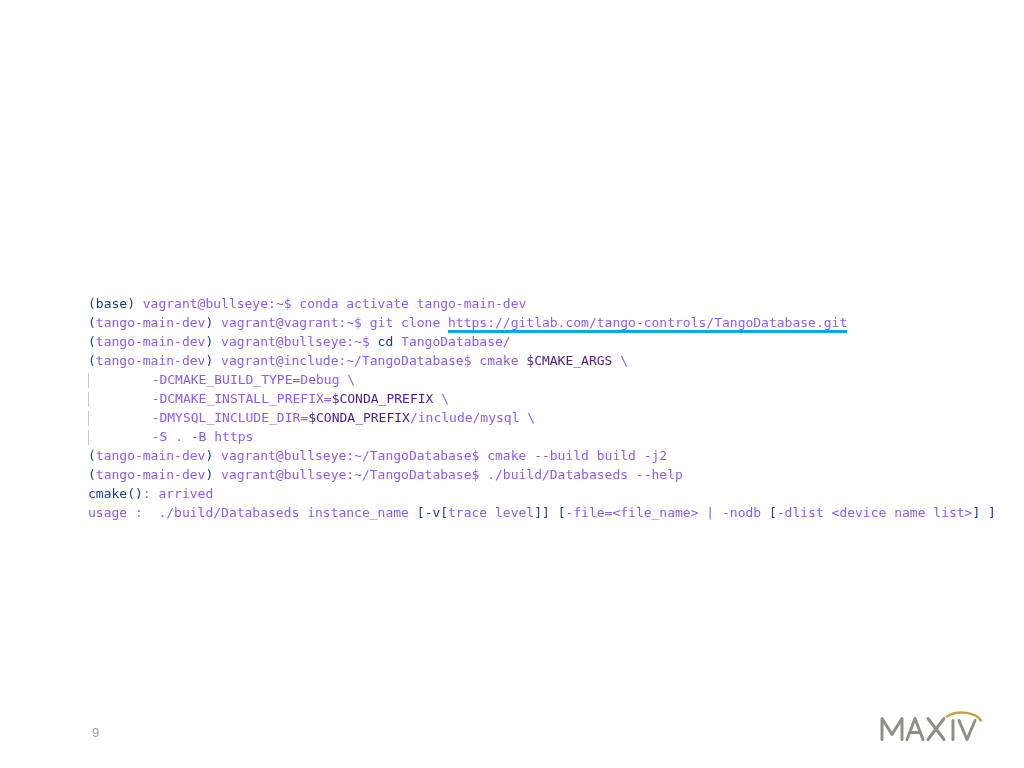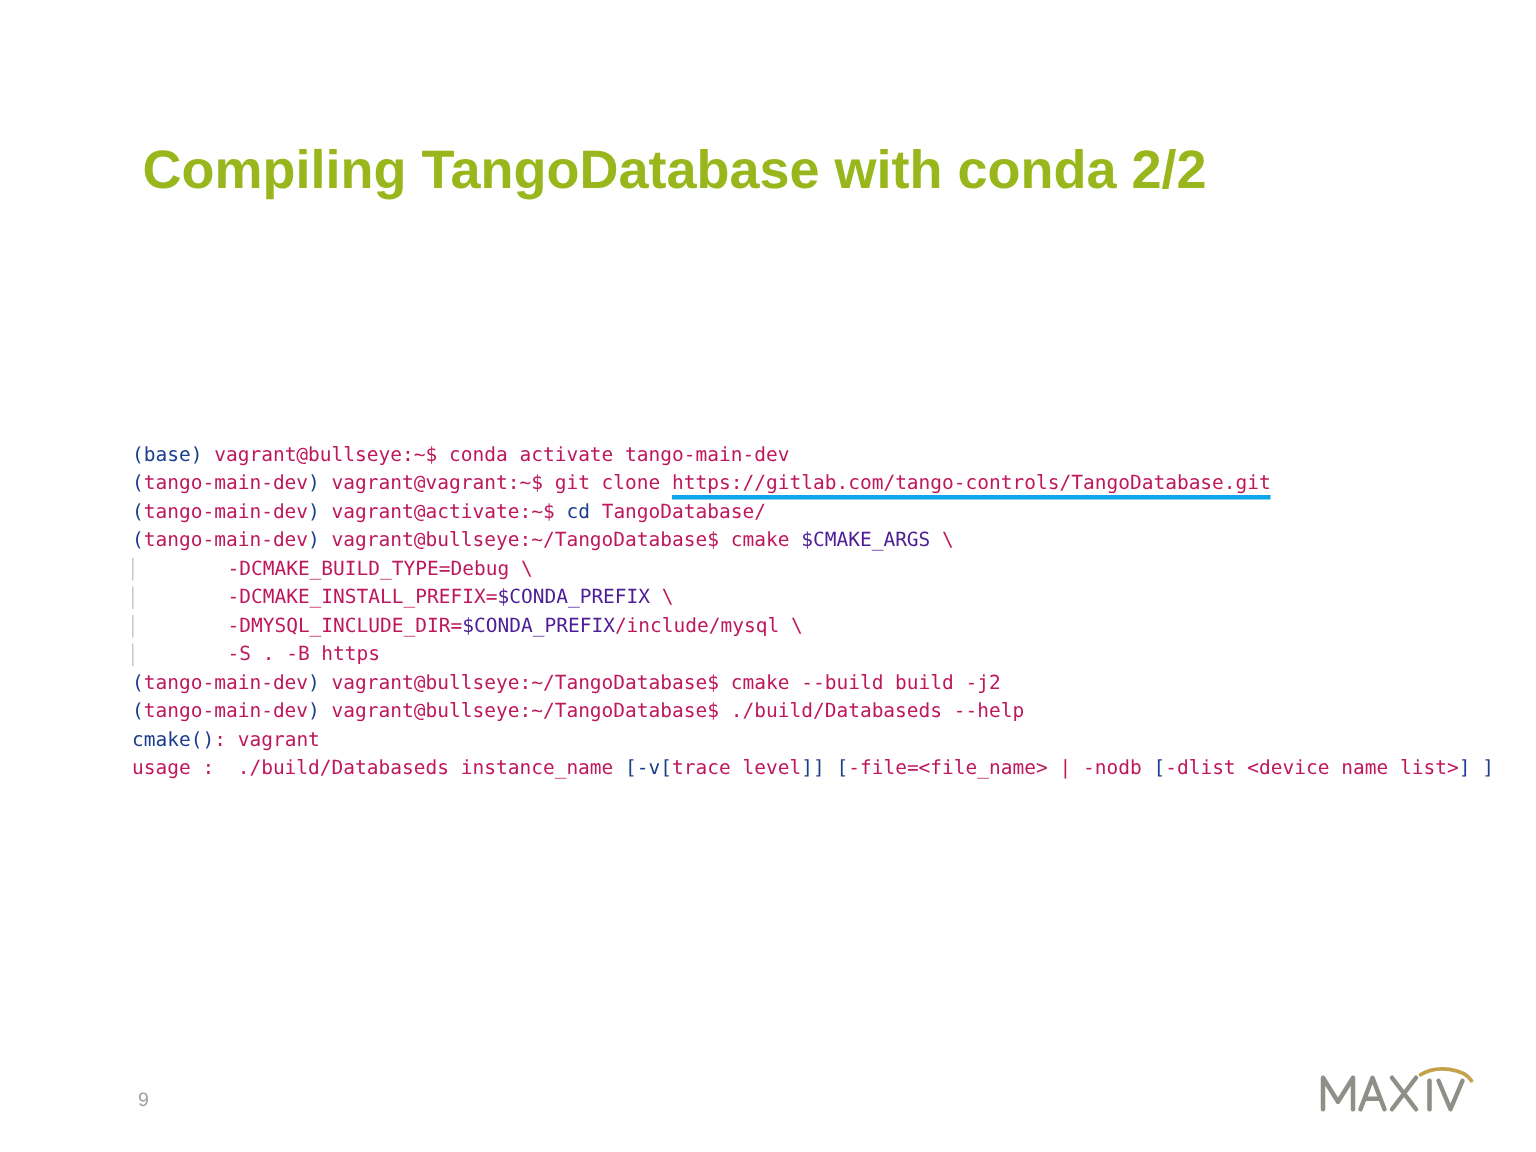--- a/index.html
+++ b/index.html
@@ -14,53 +14,52 @@
     font-family: "DejaVu Sans Mono", Menlo, Consolas, monospace;
     font-size: 13px;
     line-height: 19px;
     color: #222;
     white-space: pre;
   }
   .env   { color: #1a3e8c; }
   .cmd   { color: #1a3e8c; }
   .var   { color: #4c1d95; }
   .url   { border-bottom: 3px solid #0ea5e9; }
-  .plain { color: #be185d; }
+  .plain { color: #8b5cf6; }
   .dash  { color: #1a3e8c; }
   .bracket { color: #1a3e8c; }
   .indent-bar {
     display: inline-block;
     border-left: 1px solid #c8c8c8;
     height: 15px;
     vertical-align: middle;
     margin-right: 0;
   }
   .pagenum { position: absolute; left: 92px; bottom: 28px; font-size: 13px; color: #9e9e9e; }
   .logo { position: absolute; right: 36px; bottom: 20px; width: 110px; height: 40px; }
   .logo svg { width: 100%; height: 100%; }
 </style>
 </head>
 <body>
 
 <div class="slide">
 
-  <div class="title">Compiling TangoDatabase with conda 2/2</div>
 
   <div class="term">
 <span><span class="env">(</span><span class="env">base</span><span class="env">)</span><span class="plain"> vagrant@bullseye:~$ conda activate tango-main-dev</span></span>
 <span><span class="env">(</span><span class="plain">tango-main-dev</span><span class="env">)</span><span class="plain"> vagrant@vagrant:~$ git clone </span><span class="plain url">https://gitlab.com/tango-controls/TangoDatabase.git</span></span>
-<span><span class="env">(</span><span class="plain">tango-main-dev</span><span class="env">)</span><span class="plain"> vagrant@activate:~$ </span><span class="cmd">cd</span><span class="plain"> TangoDatabase/</span></span>
-<span><span class="env">(</span><span class="plain">tango-main-dev</span><span class="env">)</span><span class="plain"> vagrant@bullseye:~/TangoDatabase$ cmake </span><span class="var">$CMAKE_ARGS</span><span class="plain"> \</span></span>
+<span><span class="env">(</span><span class="plain">tango-main-dev</span><span class="env">)</span><span class="plain"> vagrant@bullseye:~$ </span><span class="cmd">cd</span><span class="plain"> TangoDatabase/</span></span>
+<span><span class="env">(</span><span class="plain">tango-main-dev</span><span class="env">)</span><span class="plain"> vagrant@include:~/TangoDatabase$ cmake </span><span class="var">$CMAKE_ARGS</span><span class="plain"> \</span></span>
 <span><span class="indent-bar"></span><span class="plain">        </span><span class="plain">-DCMAKE_BUILD_TYPE=Debug \</span></span>
 <span><span class="indent-bar"></span><span class="plain">        </span><span class="plain">-DCMAKE_INSTALL_PREFIX=</span><span class="var">$CONDA_PREFIX</span><span class="plain"> \</span></span>
 <span><span class="indent-bar"></span><span class="plain">        </span><span class="plain">-DMYSQL_INCLUDE_DIR=</span><span class="var">$CONDA_PREFIX</span><span class="plain">/include/mysql \</span></span>
 <span><span class="indent-bar"></span><span class="plain">        </span><span class="plain">-S . -B https</span></span>
 <span><span class="env">(</span><span class="plain">tango-main-dev</span><span class="env">)</span><span class="plain"> vagrant@bullseye:~/TangoDatabase$ cmake --build build -j2</span></span>
 <span><span class="env">(</span><span class="plain">tango-main-dev</span><span class="env">)</span><span class="plain"> vagrant@bullseye:~/TangoDatabase$ ./build/Databaseds --help</span></span>
-<span><span class="cmd">cmake</span><span class="env">()</span><span class="plain">: vagrant</span></span>
+<span><span class="cmd">cmake</span><span class="env">()</span><span class="plain">: arrived</span></span>
 <span><span class="plain">usage :  ./build/Databaseds instance_name </span><span class="bracket">[</span><span class="dash">-v</span><span class="bracket">[</span><span class="plain">trace level</span><span class="bracket">]]</span><span class="plain"> </span><span class="bracket">[</span><span class="plain">-file=&lt;file_name&gt; | -nodb </span><span class="bracket">[</span><span class="plain">-dlist &lt;device name list&gt;</span><span class="bracket">]</span><span class="plain"> </span><span class="bracket">]</span></span>
 </div>
 
   <div class="pagenum">9</div>
 
   <div class="logo">
     <svg viewBox="0 0 220 70">
       <g fill="none" stroke="#8f8f87" stroke-width="6" stroke-linecap="round" stroke-linejoin="round">
 
         <path d="M8 58 L8 16 L28 48 L48 16 L48 58"></path>

